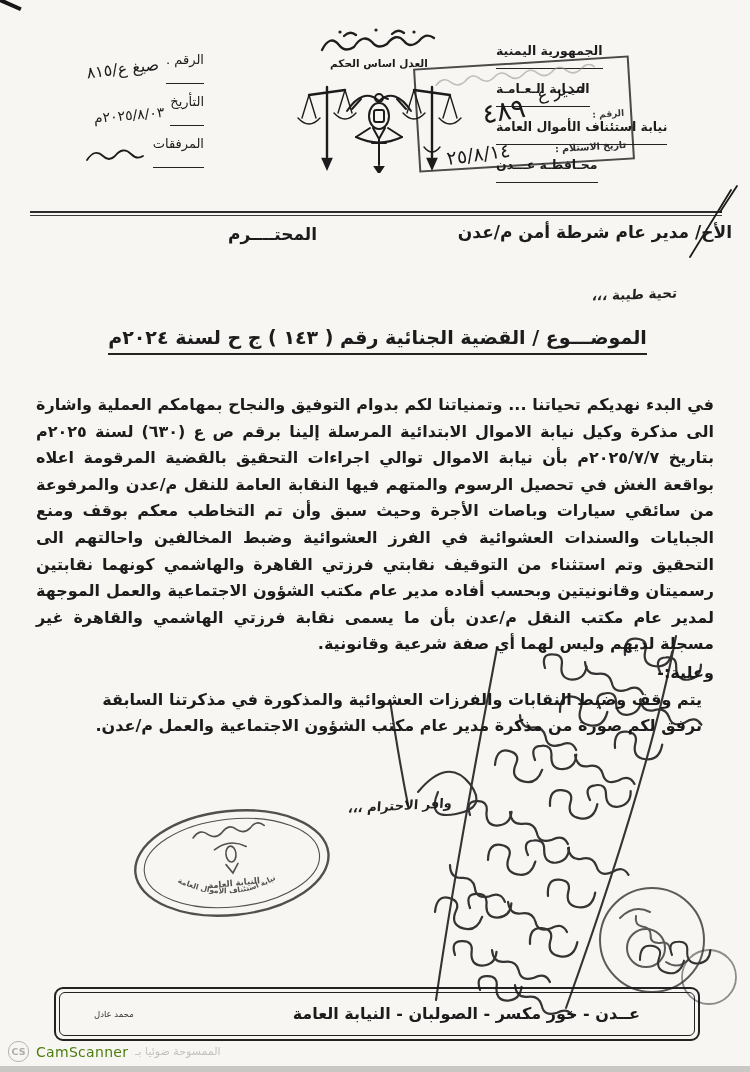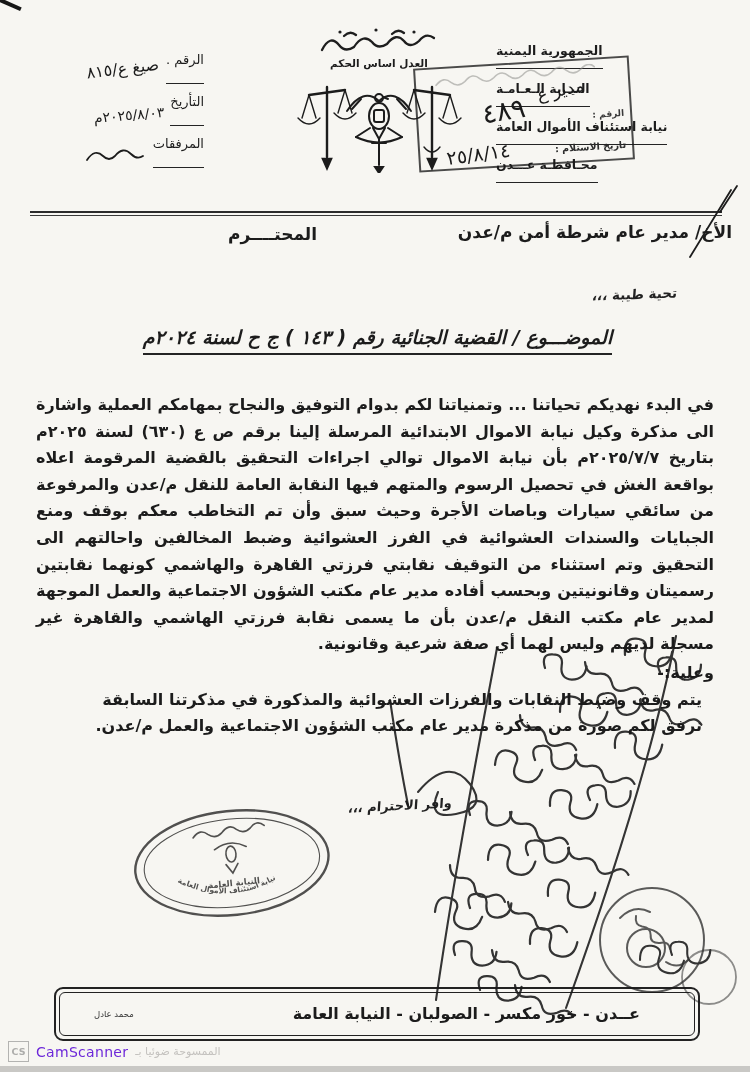--- a/index.html
+++ b/index.html
@@ -19,23 +19,23 @@
   
   #rstamp{border:2px solid rgba(25,25,25,.78);transform:rotate(-3.5deg);}
   
   #bodytext{font-size:16px;font-weight:700;line-height:26.6px;text-align:justify;text-align-last:right;}
   #bodytext .orders{margin-right:12px;}
   
   #fbox{border:2.5px solid #222;border-radius:9px;}
   #fbox .inner{position:absolute;inset:3px;border:1.5px solid #222;border-radius:6px;}
   
   #wm{display:flex;align-items:center;gap:7px;direction:ltr;}
-  #wm .csbox{width:19px;height:19px;border:1.6px solid #b3b3b1;border-radius:0;color:#adadab;
+  #wm .csbox{width:19px;height:19px;border:1.6px solid #b3b3b1;border-radius:10px;color:#adadab;
     font-size:9.5px;font-weight:700;display:flex;align-items:center;justify-content:center;}
-  #wm .brand{color:#6d28d9;font-size:14px;letter-spacing:.3px;}
+  #wm .brand{color:#4d7c0f;font-size:14px;letter-spacing:.3px;}
   #wm .note{color:#c4c2bf;font-size:11px;}
   svg{display:block;}
 </style>
 </head>
 <body>
 
 <div id="page">
 
   <div class="abs" style="left:-4px;top:2px;width:26px;height:4px;background:#161616;transform:rotate(24deg);"></div>
 
@@ -140,21 +140,21 @@
   <div class="abs" style="top:211px;left:30px;width:692px;height:7px;">
     <div style="border-top:2.2px solid #2c2c2c;"></div>
     <div style="border-top:1.8px solid #3a3a3a;margin-top:2.4px;"></div>
   </div>
 
   <span class="abs rtl b" style="top:222px;right:18px;font-size:17px;">الأخ/ مدير عام شرطة أمن  م/عدن</span>
   <span class="abs rtl b" style="top:224px;left:228px;font-size:17px;">المحتــــرم</span>
 
   <span class="abs rtl" style="top:286px;left:592px;font-size:13.5px;font-weight:700;transform:rotate(-2deg) skewX(-6deg);color:#222;">تحية طيبة ،،،</span>
 
-  <div class="abs rtl" style="top:326px;left:60px;width:635px;text-align:center;font-style:italic;">
+  <div class="abs rtl" style="top:326px;left:60px;width:635px;text-align:center;">
     <span class="b" style="font-size:19px;border-bottom:2px solid #242424;padding-bottom:5px;display:inline-block;">الموضـــوع / القضية الجنائية رقم ( ١٤٣ ) ج ح لسنة ٢٠٢٤م</span>
   </div>
 
   <div id="bodytext" class="abs rtl" style="top:392px;right:36px;width:678px;">
     <span>في البدء نهديكم تحياتنا ... وتمنياتنا لكم بدوام التوفيق والنجاح بمهامكم العملية واشارة الى مذكرة وكيل نيابة الاموال الابتدائية المرسلة إلينا برقم ص ع (٦٣٠) لسنة ٢٠٢٥م بتاريخ ٢٠٢٥/٧/٧م بأن نيابة الاموال توالي اجراءات التحقيق بالقضية المرقومة اعلاه بواقعة الغش في تحصيل الرسوم والمتهم فيها النقابة العامة للنقل م/عدن والمرفوعة من سائقي سيارات وباصات الأجرة وحيث سبق وأن تم التخاطب معكم بوقف ومنع الجبايات والسندات العشوائية في الفرز العشوائية وضبط المخالفين واحالتهم الى التحقيق وتم استثناء من التوقيف نقابتي فرزتي القاهرة والهاشمي كونهما نقابتين رسميتان وقانونيتين وبحسب أفاده مدير عام مكتب الشؤون الاجتماعية والعمل الموجهة لمدير عام مكتب النقل م/عدن بأن ما يسمى نقابة فرزتي الهاشمي والقاهرة غير مسجلة لديهم وليس لهما أي صفة شرعية وقانونية.</span>
     <div style="margin-top:2px;">وعلية:-</div>
     <div class="orders">يتم وقف وضبط النقابات والفرزات العشوائية والمذكورة في مذكرتنا السابقة</div>
     <div class="orders">نرفق لكم صورة من مذكرة مدير عام مكتب الشؤون الاجتماعية والعمل م/عدن.</div>
   </div>
 

